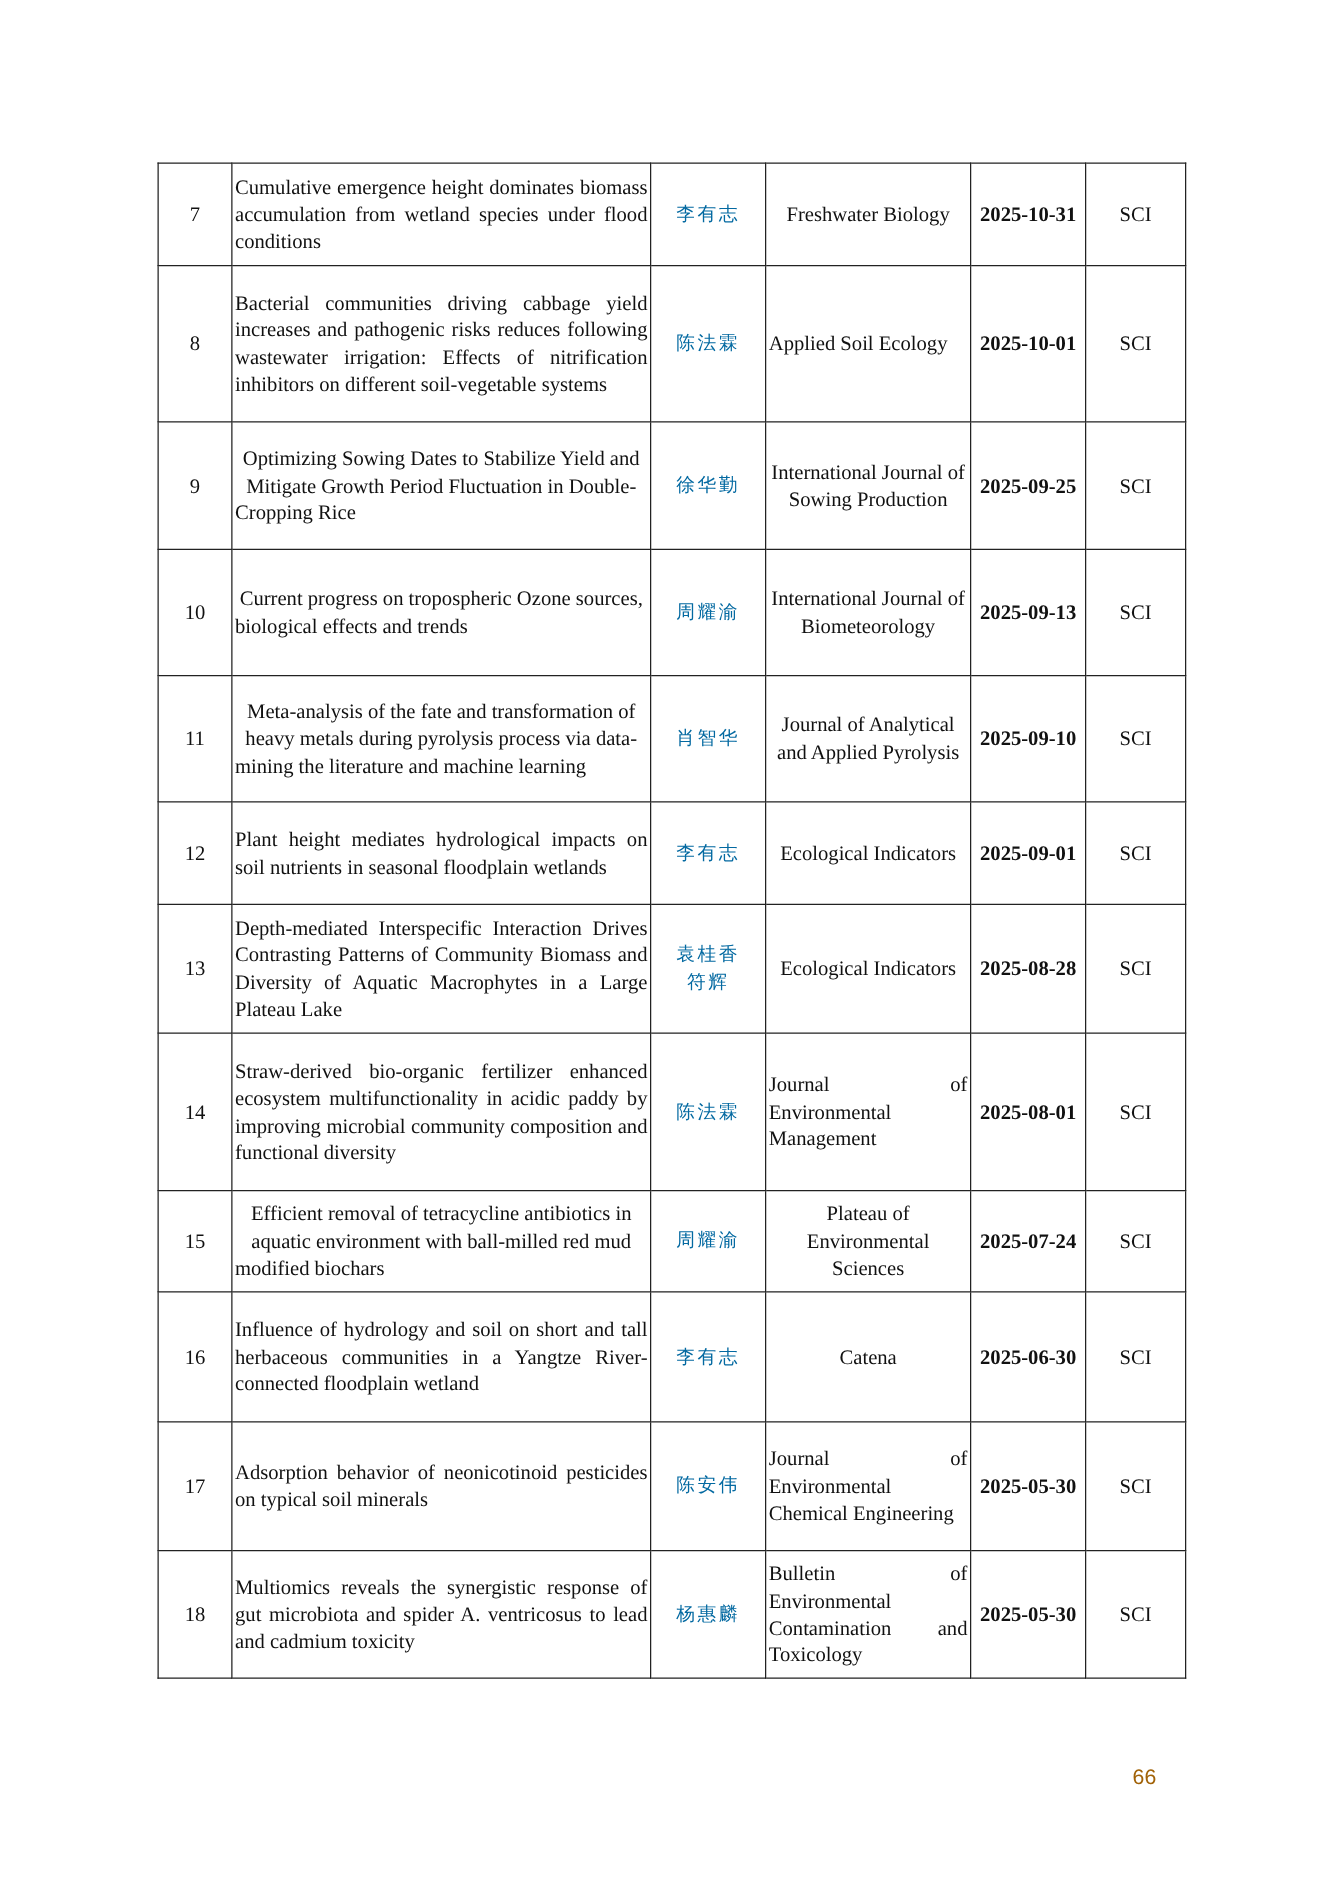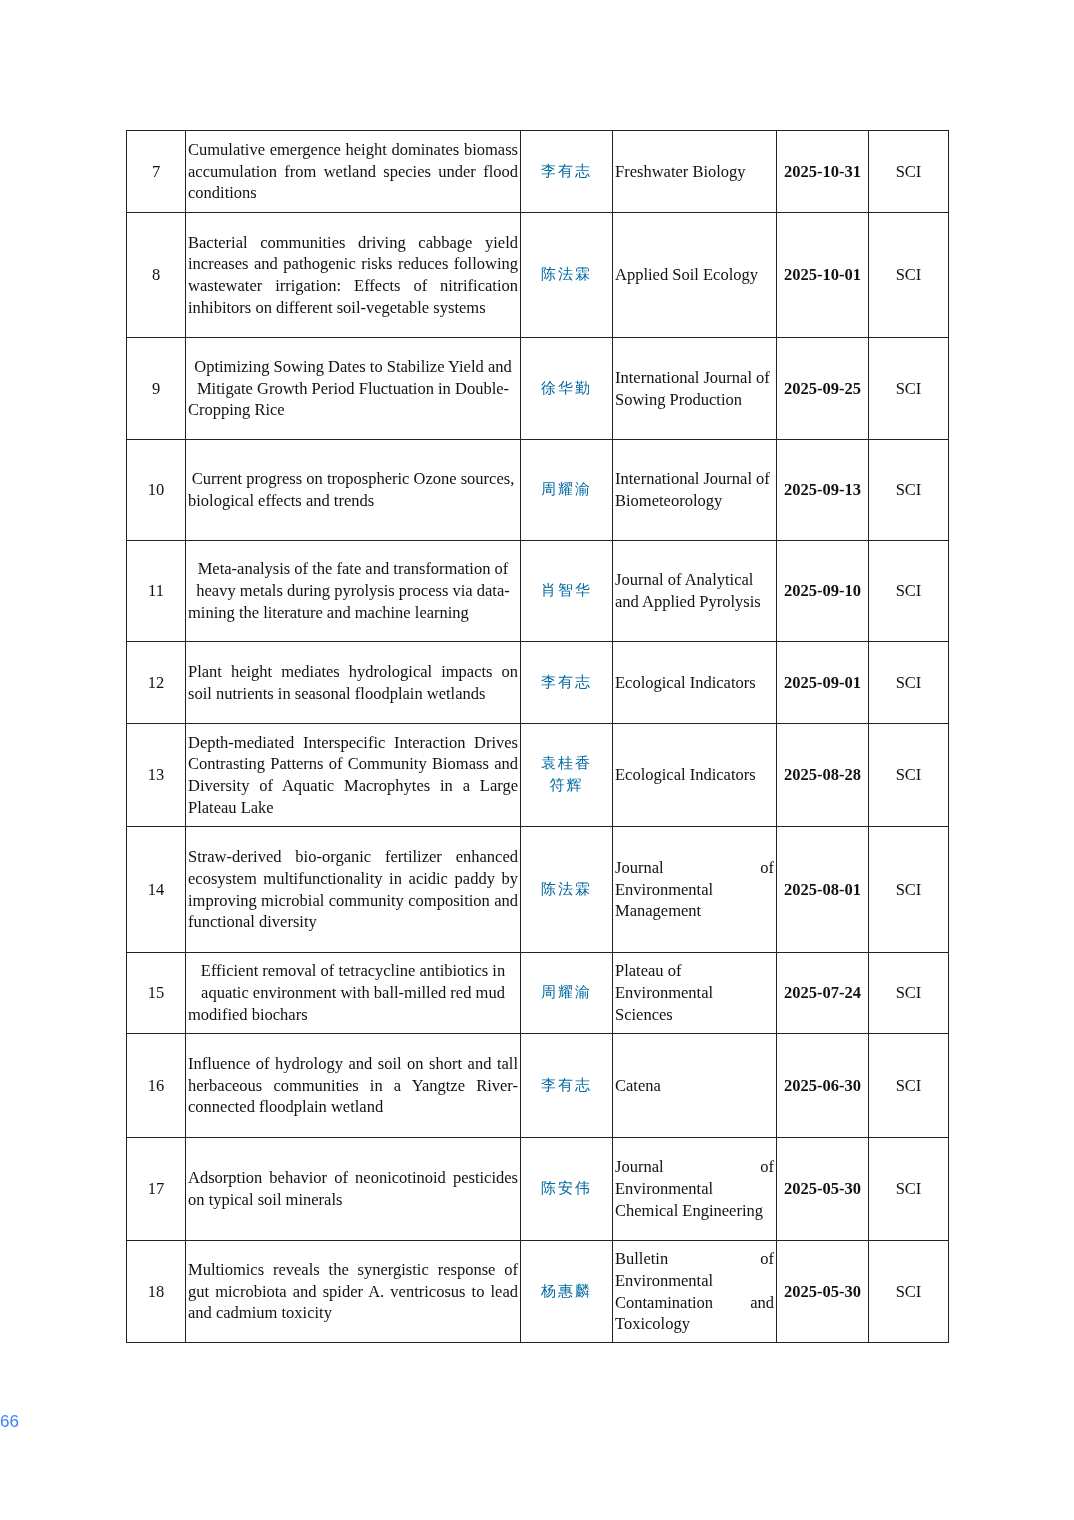--- a/index.html
+++ b/index.html
@@ -10,27 +10,27 @@
   #pub-table td { border: 1px solid #222; padding: 0 2px; vertical-align: middle; word-wrap: break-word; }
   #pub-table col.c-no { width: 59px; }
   #pub-table col.c-title { width: 335px; }
   #pub-table col.c-author { width: 92px; }
   #pub-table col.c-journal { width: 164px; }
   #pub-table col.c-date { width: 92px; }
   #pub-table col.c-type { width: 80px; }
   td.no, td.author, td.date, td.type { text-align: center; }
   td.title { text-align: justify; text-align-last: left; font-family: Liberation Serif, serif; }
   td.title.plain { text-align: center; }
-  td.journal { text-align: left; }
+  td.journal { text-align: center; }
   td.journal.just { text-align: justify; text-align-last: left; }
   td.author { font-family: "DejaVu Sans", sans-serif; font-size: 15px; letter-spacing: 2px; color: #0369a1; }
   td.date { word-break: break-all; padding: 0 6px; font-weight: bold; }
   .author-line { display: block; }
-  #page-number { position: absolute; top: 1412px; left: 0; width: 925px; text-align: left;
-                 font-family: "Liberation Sans", sans-serif; font-size: 17px; color: #3b82f6; }
+  #page-number { position: absolute; top: 1412px; left: 0; width: 925px; text-align: right;
+                 font-family: "Liberation Sans", sans-serif; font-size: 17px; color: #a16207; }
 </style>
 </head>
 <body>
 
 <table id="pub-table">
   <colgroup>
     <col class="c-no">
       <col class="c-title">
       <col class="c-author">
       <col class="c-journal">

